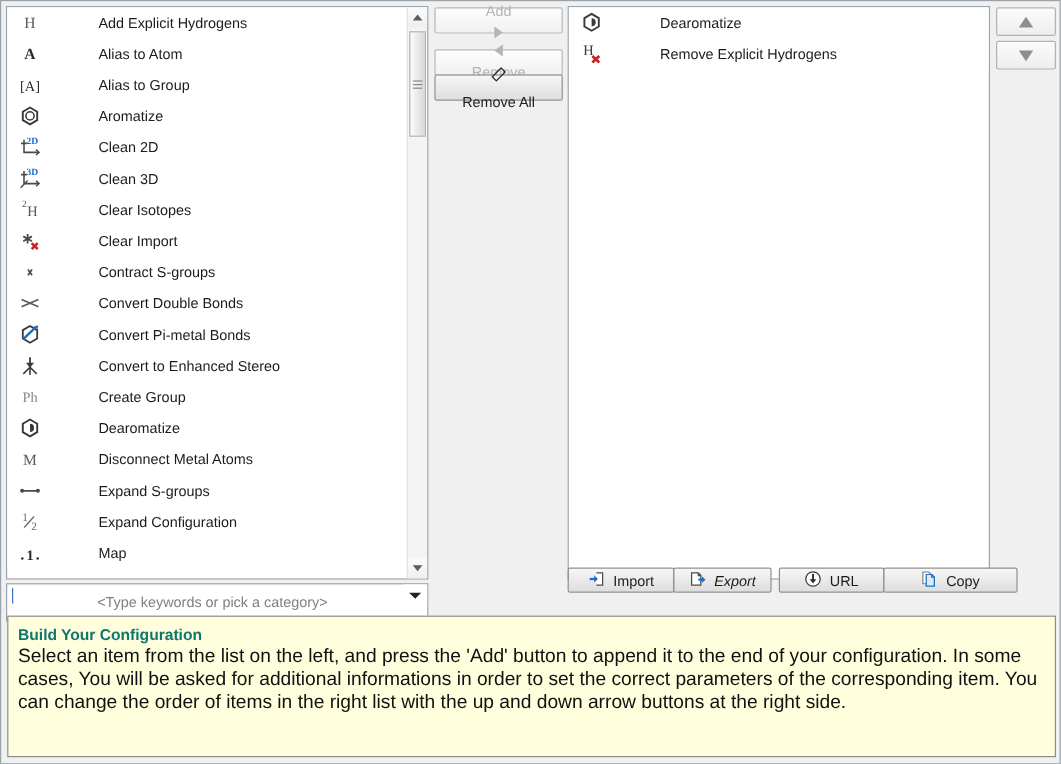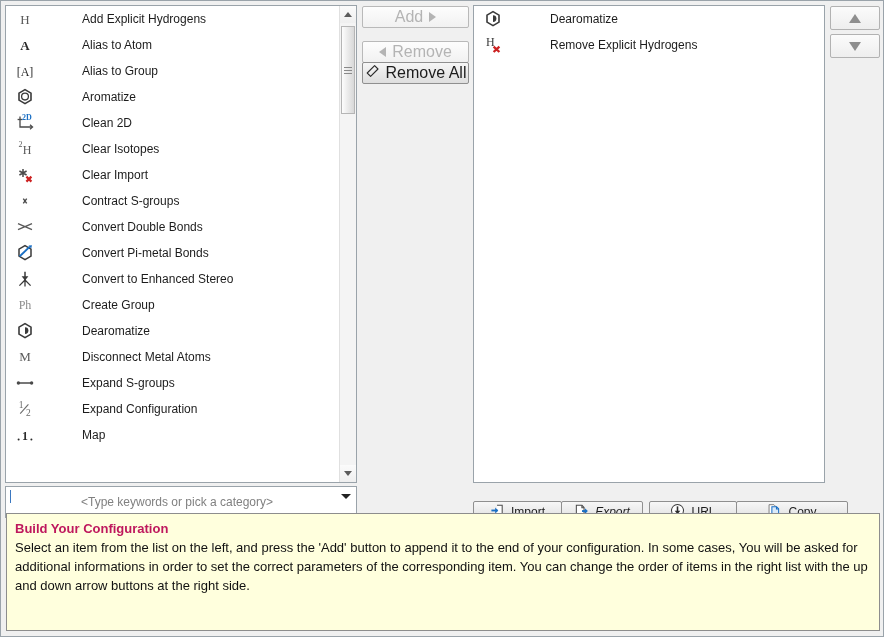--- a/index.html
+++ b/index.html
@@ -164,22 +164,23 @@
     left: 361px;
     width: 107px; height: 22px;
     box-sizing: border-box;
     border: 1px solid #b9b9b9;
     border-radius: 2px;
     background: linear-gradient(to bottom, #fdfdfd, #f1f1f1);
     display: flex;
     align-items: center;
     justify-content: center;
     gap: 6px;
-    font-size: 16px;
+    font-size: 12px;
     color: #b4b4b4;
+    flex-direction: column;
   }
   .xfer-btn.enabled {
     border: 1px solid #8f8f8f;
     background: linear-gradient(to bottom, #f6f6f6, #dedede);
     color: #1c1c1c;
   }
   #add-button { top: 5px; }
   #remove-button { top: 40px; }
   #remove-all-button { top: 61px; }
   .tri-right {
@@ -230,21 +231,21 @@
   .ord-arrow-down {
     width: 0; height: 0;
     border-left: 6px solid transparent;
     border-right: 6px solid transparent;
     border-top: 9px solid #8e8e8e;
   }
 
   
   .io-btn {
     position: absolute;
-    top: 500px;
+    top: 472px;
     height: 21px;
     box-sizing: border-box;
     border: 1px solid #8f8f8f;
     border-radius: 2px;
     background: linear-gradient(to bottom, #f7f7f7, #dddddd);
     display: flex;
     align-items: center;
     justify-content: center;
     gap: 6px;
     font-size: 12px;
@@ -261,26 +262,26 @@
     left: 5px; top: 512px;
     width: 874px; height: 118px;
     box-sizing: border-box;
     border: 1px solid #8d8d8d;
     background: #ffffdd;
     padding: 6px 8px;
   }
   #info-title {
     font-size: 13px;
     font-weight: bold;
-    color: #be185d;
+    color: #0f766e;
     margin-bottom: 1px;
     line-height: 17px;
   }
   #info-body {
-    font-size: 13px;
+    font-size: 16px;
     color: #111;
     line-height: 19px;
   }
 </style>
 </head>
 <body>
 
 <div id="app-root">
 
   <div id="available-list-panel">
@@ -321,20 +322,32 @@
         <div class="op-row">
           <span class="op-icon">
             <svg width="20" height="20" viewBox="0 0 20 20">
               <path d="M5 3.5 V14 H17" fill="none" stroke="#4a4a4a" stroke-width="1.3"></path>
               <path d="M2.6 6.5 H7.4" stroke="#4a4a4a" stroke-width="1.3"></path>
               <path d="M15 11.7 L17.6 14 L15 16.2" fill="none" stroke="#4a4a4a" stroke-width="1.2"></path>
               <text x="12" y="7.2" font-family="Liberation Serif, serif" font-size="8" fill="#1a6fc4" font-weight="bold" text-anchor="middle">2D</text>
             </svg>
           </span>
           <span class="op-label">Clean 2D</span>
+        </div>
+        <div class="op-row">
+          <span class="op-icon">
+            <svg width="20" height="20" viewBox="0 0 20 20">
+              <path d="M5 3.5 V14 H17" fill="none" stroke="#4a4a4a" stroke-width="1.3"></path>
+              <path d="M2.6 6.5 H7.4" stroke="#4a4a4a" stroke-width="1.3"></path>
+              <path d="M2.2 17.5 L8 11.5" stroke="#4a4a4a" stroke-width="1.2"></path>
+              <path d="M15 11.7 L17.6 14 L15 16.2" fill="none" stroke="#4a4a4a" stroke-width="1.2"></path>
+              <text x="12" y="7.2" font-family="Liberation Serif, serif" font-size="8" fill="#1a6fc4" font-weight="bold" text-anchor="middle">3D</text>
+            </svg>
+          </span>
+          <span class="op-label">Clean 3D</span>
         </div>
         <div class="op-row">
           <span class="op-icon">
             <svg width="20" height="20" viewBox="0 0 20 20">
               <text x="5.4" y="7.6" font-family="Liberation Serif, serif" font-size="8" fill="#595959" text-anchor="middle">2</text>
               <text x="12" y="14.8" font-family="Liberation Serif, serif" font-size="12" fill="#595959" text-anchor="middle">H</text>
             </svg>
           </span>
           <span class="op-label">Clear Isotopes</span>
         </div>

